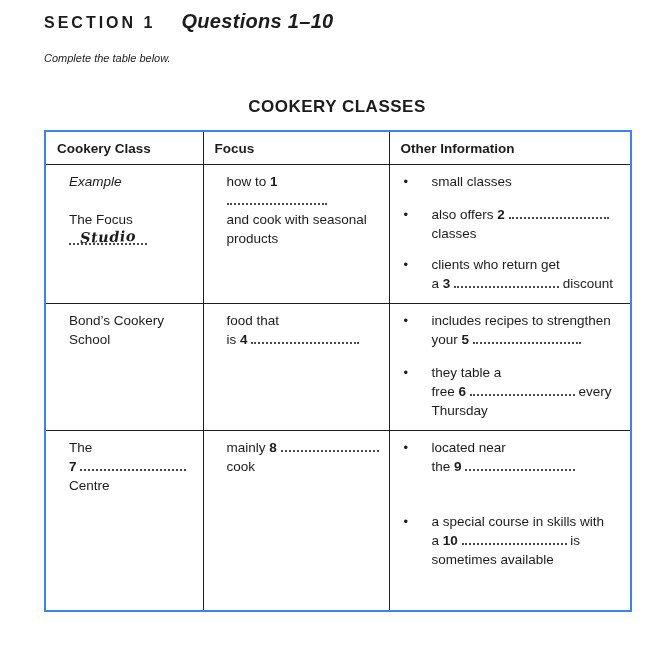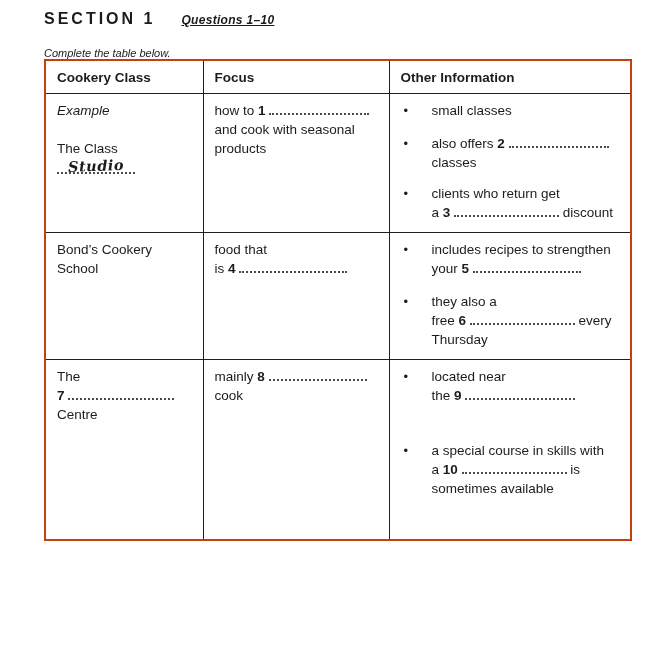--- a/index.html
+++ b/index.html
@@ -16,24 +16,23 @@
 
   .heading-row { margin: 0 0 0 44px; }
   .section-label {
     font-weight: bold;
     font-size: 16px;
     letter-spacing: 3px;
   }
   .questions-label {
     font-weight: bold;
     font-style: italic;
-    font-size: 12px;
+    font-size: 20px;
     margin-left: 26px;
     letter-spacing: 0.3px;
-    text-decoration: underline;
   }
   .instr {
     margin: 19px 0 0 44px;
     font-style: italic;
     font-size: 11px;
   }
   .table-title {
     margin: 33px 0 13px 44px;
     width: 586px;
     text-align: center;
@@ -48,28 +47,28 @@
     border-collapse: collapse;
     table-layout: fixed;
     font-size: 13.5px;
     line-height: 19px;
   }
   table.qtable th, table.qtable td {
     border: 1.6px solid #1e1e1e;
     vertical-align: top;
     text-align: left;
   }
-  table.qtable { border: 2px solid #c2410c; }
+  table.qtable { border: 2px solid #3b82f6; }
   th.hcell {
     font-size: 13.5px;
     font-weight: bold;
     padding: 7px 8px 6px 11px;
     height: 31px;
   }
-  td.cell { padding: 7px 8px 6px 11px; }
+  td.cell { padding: 7px 8px 6px 23px; }
   td.cell-bullets { padding: 7px 4px 6px 10px; }
   .r1 td { height: 139px; }
   .r2 td { height: 127px; }
   .r3 td { height: 180px; }
 
   .b { font-weight: bold; }
   .i { font-style: italic; }
 
   .blank {
     display: inline-block;
@@ -105,37 +104,38 @@
 
 <div class="page">
 
   <div class="heading-row">
     <span class="section-label">SECTION 1</span><span class="questions-label">Questions 1–10</span>
   </div>
 
   <p class="instr">Complete the table below.</p>
 
 
+  <div class="table-title">COOKERY CLASSES</div>
 
   <table class="qtable">
     <colgroup>
       <col style="width:158px">
       <col style="width:186px">
       <col style="width:242px">
     </colgroup>
     <thead>
       <tr>
         <th class="hcell">Cookery Class</th>
         <th class="hcell">Focus</th>
         <th class="hcell">Other Information</th>
       </tr>
     </thead>
     <tbody>
       <tr class="r1">
-        <td class="cell"><span class="i">Example</span><br><br><span>The Class </span><span class="blank hand" style="width: 78px;"><span class="handwriting">Studio</span></span></td>
+        <td class="cell"><span class="i">Example</span><br><br><span>The Focus </span><span class="blank hand" style="width: 78px;"><span class="handwriting">Studio</span></span></td>
         <td class="cell"><span>how to </span><span class="b">1</span><span> </span><span class="blank" style="width: 100px;"></span><br><span>and cook with seasonal products</span></td>
         <td class="cell cell-bullets">
             <div class="bullet-item">
               <span class="bullet-marker">•</span>
               <span class="bullet-content"><span>small classes</span></span>
             </div>
             <div class="bullet-item" style="margin-top: 14px;">
               <span class="bullet-marker">•</span>
               <span class="bullet-content"><span>also offers </span><span class="b">2</span><span> </span><span class="blank" style="width: 100px;"></span><br><span>classes</span></span>
             </div>
@@ -148,21 +148,21 @@
       <tr class="r2">
         <td class="cell"><span>Bond’s Cookery School</span></td>
         <td class="cell"><span>food that</span><br><span>is </span><span class="b">4</span><span> </span><span class="blank" style="width: 108px;"></span></td>
         <td class="cell cell-bullets">
             <div class="bullet-item">
               <span class="bullet-marker">•</span>
               <span class="bullet-content"><span>includes recipes to strengthen</span><br><span>your </span><span class="b">5</span><span> </span><span class="blank" style="width: 108px;"></span></span>
             </div>
             <div class="bullet-item" style="margin-top: 14px;">
               <span class="bullet-marker">•</span>
-              <span class="bullet-content"><span>they also a</span><br><span>free </span><span class="b">6</span><span> </span><span class="blank" style="width: 105px;"></span><span> every</span><br><span>Thursday</span></span>
+              <span class="bullet-content"><span>they table a</span><br><span>free </span><span class="b">6</span><span> </span><span class="blank" style="width: 105px;"></span><span> every</span><br><span>Thursday</span></span>
             </div>
           </td>
       </tr>
       <tr class="r3">
         <td class="cell"><span>The</span><br><span class="b">7</span><span> </span><span class="blank" style="width: 106px;"></span><br><span>Centre</span></td>
         <td class="cell"><span>mainly </span><span class="b">8</span><span> </span><span class="blank" style="width: 98px;"></span><br><span>cook</span></td>
         <td class="cell cell-bullets">
             <div class="bullet-item">
               <span class="bullet-marker">•</span>
               <span class="bullet-content"><span>located near</span><br><span>the </span><span class="b">9</span><span> </span><span class="blank" style="width: 110px;"></span></span>

